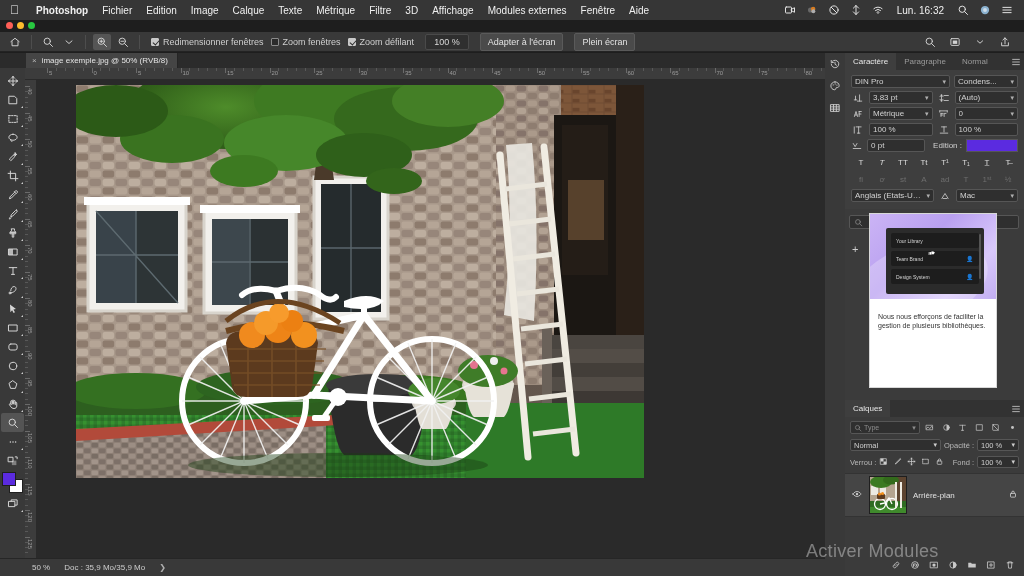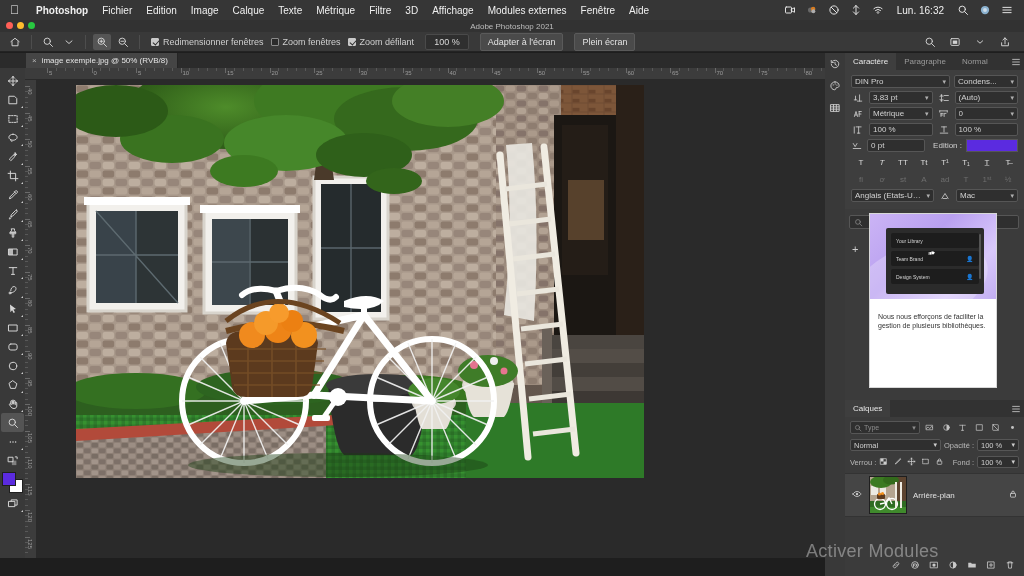--- a/index.html
+++ b/index.html
@@ -232,23 +232,20 @@
           <circle cx="8" cy="8" r="2.6" fill="#d7e6f2"></circle>
         </svg>
     </div>
     <div class="sysicon">
       <svg class="ic" viewBox="0 0 16 16">
           <path d="M2.5 4.5h11M2.5 8h11M2.5 11.5h11"></path>
         </svg>
     </div>
   </div>
 
-  <div class="pstitle">
-    <div class="t">Adobe Photoshop 2021</div>
-  </div>
   <div class="traffic">
     <div class="dot r"></div>
     <div class="dot y"></div>
     <div class="dot g"></div>
   </div>
 
   <div class="optbar">
     <div class="ob-ico">
       <svg class="ic" viewBox="0 0 16 16">
           <path d="M2.5 7.5L8 3l5.5 4.5"></path>
@@ -894,20 +891,25 @@
           <circle cx="216" cy="236" r="11" fill="#ec8012"></circle>
           <circle cx="203" cy="228" r="10" fill="#f79b2c"></circle>
         </g>
         <path d="M150 236 q50 -40 114 2" stroke="#6b4420" stroke-width="5" fill="none"></path>
 
         <ellipse cx="262" cy="380" rx="150" ry="12" fill="#1b3f14" opacity=".45"></ellipse>
       </svg>
     </div>
   </div>
 
+  <div class="statusbar">
+    <span>50 %</span>
+    <span>Doc : 35,9 Mo/35,9 Mo</span>
+    <span class="arrow">❯</span>
+  </div>
 
   <div class="dockstrip">
     <div class="di">
       <svg class="ic" viewBox="0 0 16 16">
           <path d="M3 8a5 5 0 1 0 1.6-3.7"></path>
           <path d="M3 3.2V6h2.8"></path>
           <path d="M8 5.6V8.4l2 1.2"></path>
         </svg>
     </div>
     <div class="di">

